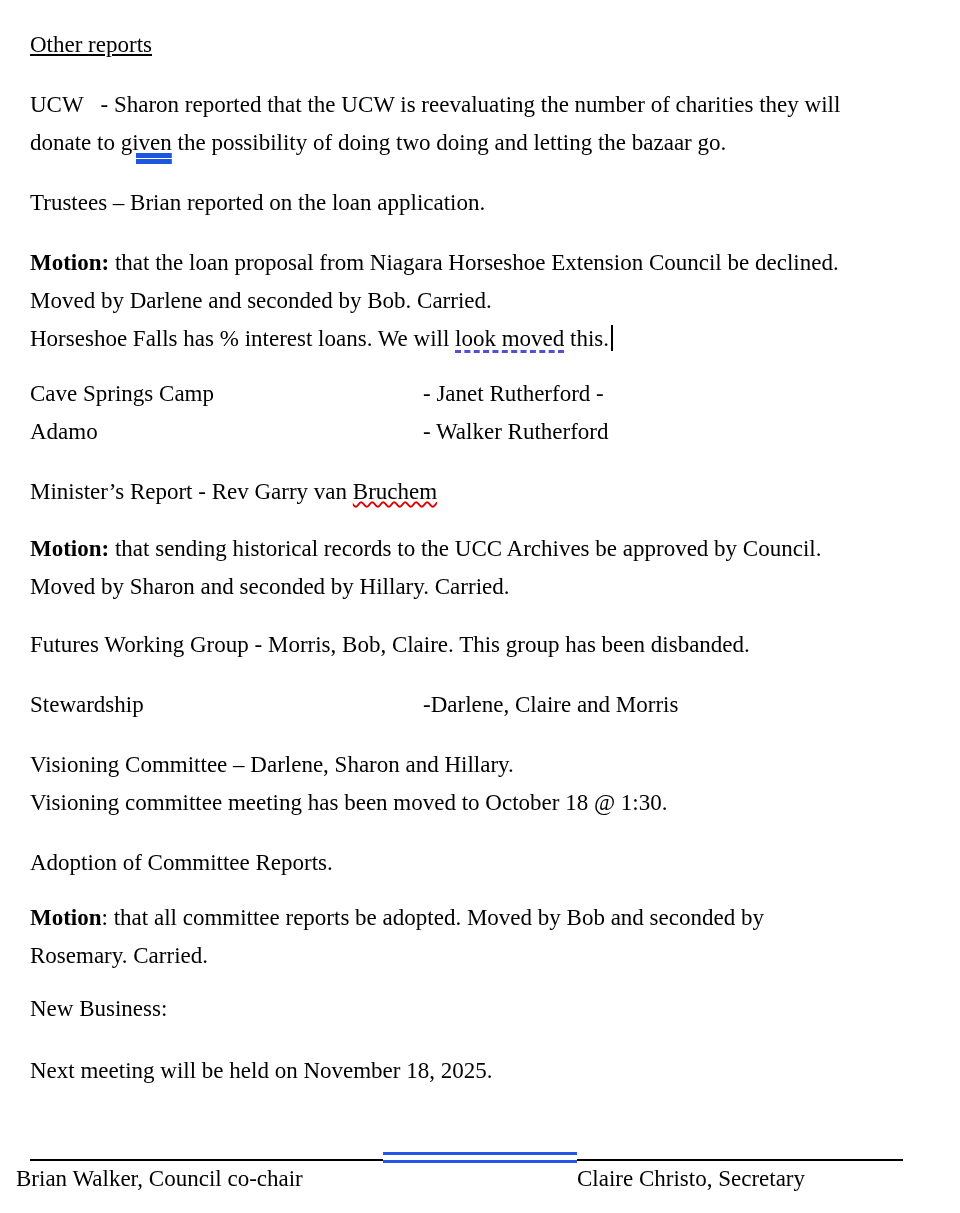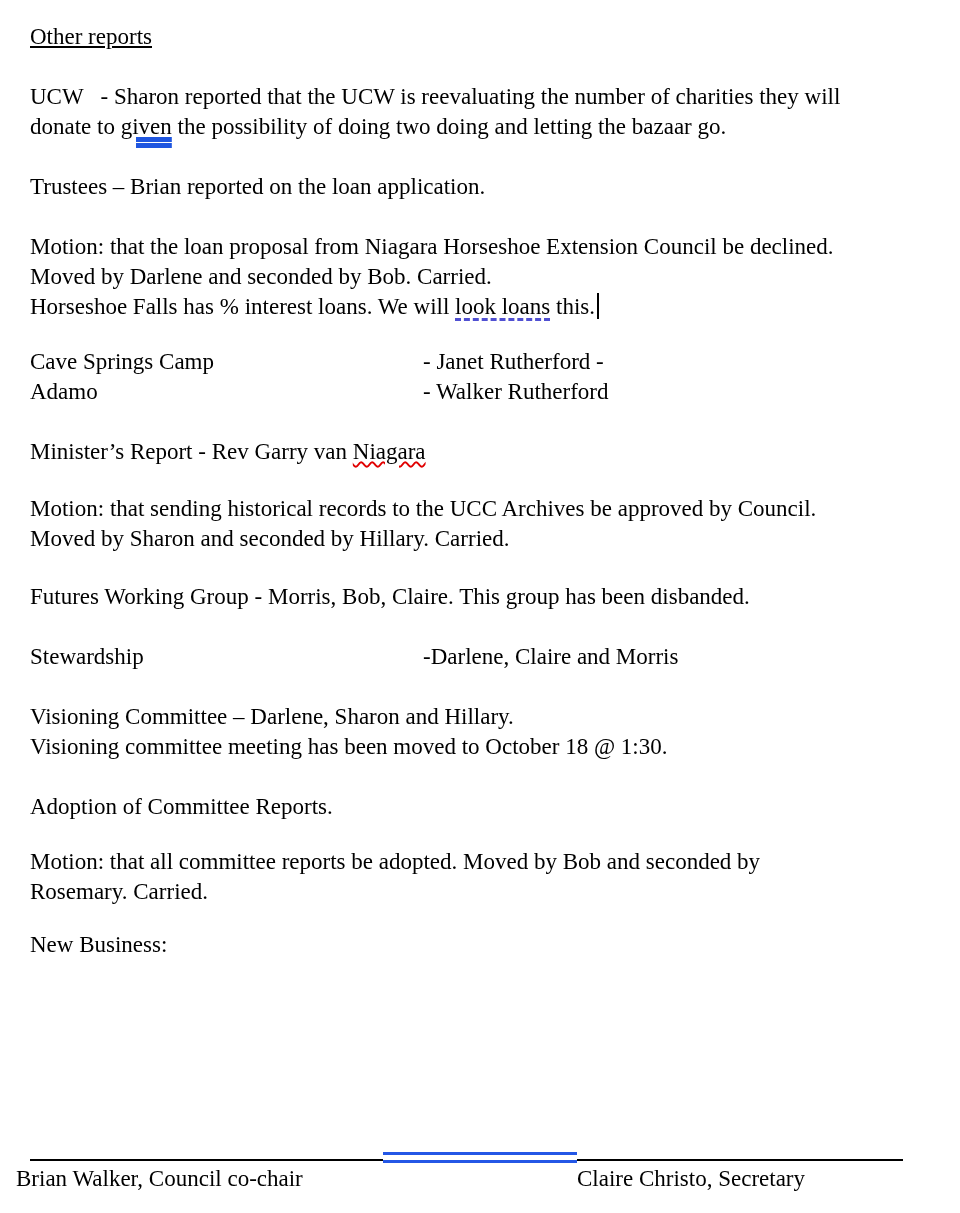--- a/index.html
+++ b/index.html
@@ -17,22 +17,22 @@
     position: absolute;
     top: 22px; left: 30px;
     width: 918px;
   }
   .para { margin: 0 0 30px 0; }
   .mb23 { margin-bottom: 23px; }
   .mb25 { margin-bottom: 25px; }
   .mb27 { margin-bottom: 27px; }
   .mb28 { margin-bottom: 28px; }
   .mb32 { margin-bottom: 32px; }
-  .line { white-space: pre; }
-  .bold { font-weight: normal; text-align: right; }
+  .line { white-space: pre; margin-top: 8px; }
+  .bold { font-weight: bold; text-align: right; }
   .u { text-decoration: underline; }
   .col1 { display: inline-block; width: 393px; }
   .grammar-double {
     text-decoration: underline double #1f56e0;
     text-decoration-thickness: 5px;
     text-underline-offset: 3px;
   }
   .grammar-dashed {
     text-decoration: underline dashed #5050d2;
     text-decoration-thickness: 2.5px;
@@ -82,30 +82,30 @@
     <div class="line"><span>donate to </span><span class="grammar-double">given</span><span> the possibility of doing two doing and letting the bazaar go.</span></div>
   </div>
 
   <div class="para">
     <div class="line"><span>Trustees – Brian reported on the loan application.</span></div>
   </div>
 
   <div class="para mb25">
     <div class="line"><span class="bold">Motion:</span><span> that the loan proposal from Niagara Horseshoe Extension Council be declined.</span></div>
     <div class="line"><span>Moved by Darlene and seconded by Bob. Carried.</span></div>
-    <div class="line"><span>Horseshoe Falls has % interest loans. We will </span><span class="grammar-dashed">look loans</span><span> this.</span><span class="caret"></span></div>
+    <div class="line"><span>Horseshoe Falls has % interest loans. We will </span><span class="grammar-dashed">look moved</span><span> this.</span><span class="caret"></span></div>
   </div>
 
   <div class="para">
     <div class="line"><span class="col1">Cave Springs Camp</span><span>- Janet Rutherford -</span></div>
     <div class="line"><span class="col1">Adamo</span><span>- Walker Rutherford</span></div>
   </div>
 
   <div class="para mb27">
-    <div class="line"><span>Minister’s Report - Rev Garry van </span><span class="spell-wavy">Niagara</span></div>
+    <div class="line"><span>Minister’s Report - Rev Garry van </span><span class="spell-wavy">Bruchem</span></div>
   </div>
 
   <div class="para mb28">
     <div class="line"><span class="bold">Motion:</span><span> that sending historical records to the UCC Archives be approved by Council.</span></div>
     <div class="line"><span>Moved by Sharon and seconded by Hillary. Carried.</span></div>
   </div>
 
   <div class="para">
     <div class="line"><span>Futures Working Group - Morris, Bob, Claire. This group has been disbanded.</span></div>
   </div>
@@ -125,19 +125,22 @@
 
   <div class="para mb23">
     <div class="line"><span class="bold">Motion</span><span>: that all committee reports be adopted. Moved by Bob and seconded by</span></div>
     <div class="line"><span>Rosemary. Carried.</span></div>
   </div>
 
   <div class="para mb32">
     <div class="line"><span>New Business:</span></div>
   </div>
 
+  <div class="para">
+    <div class="line"><span>Next meeting will be held on November 18, 2025.</span></div>
+  </div>
 
 </div>
 
 <div class="sig-black-line"></div>
 <div class="sig-blue-flag"></div>
 <div class="sig-name-left">Brian Walker, Council co-chair</div>
 <div class="sig-name-right">Claire Christo, Secretary</div>
 
 </body></html>

